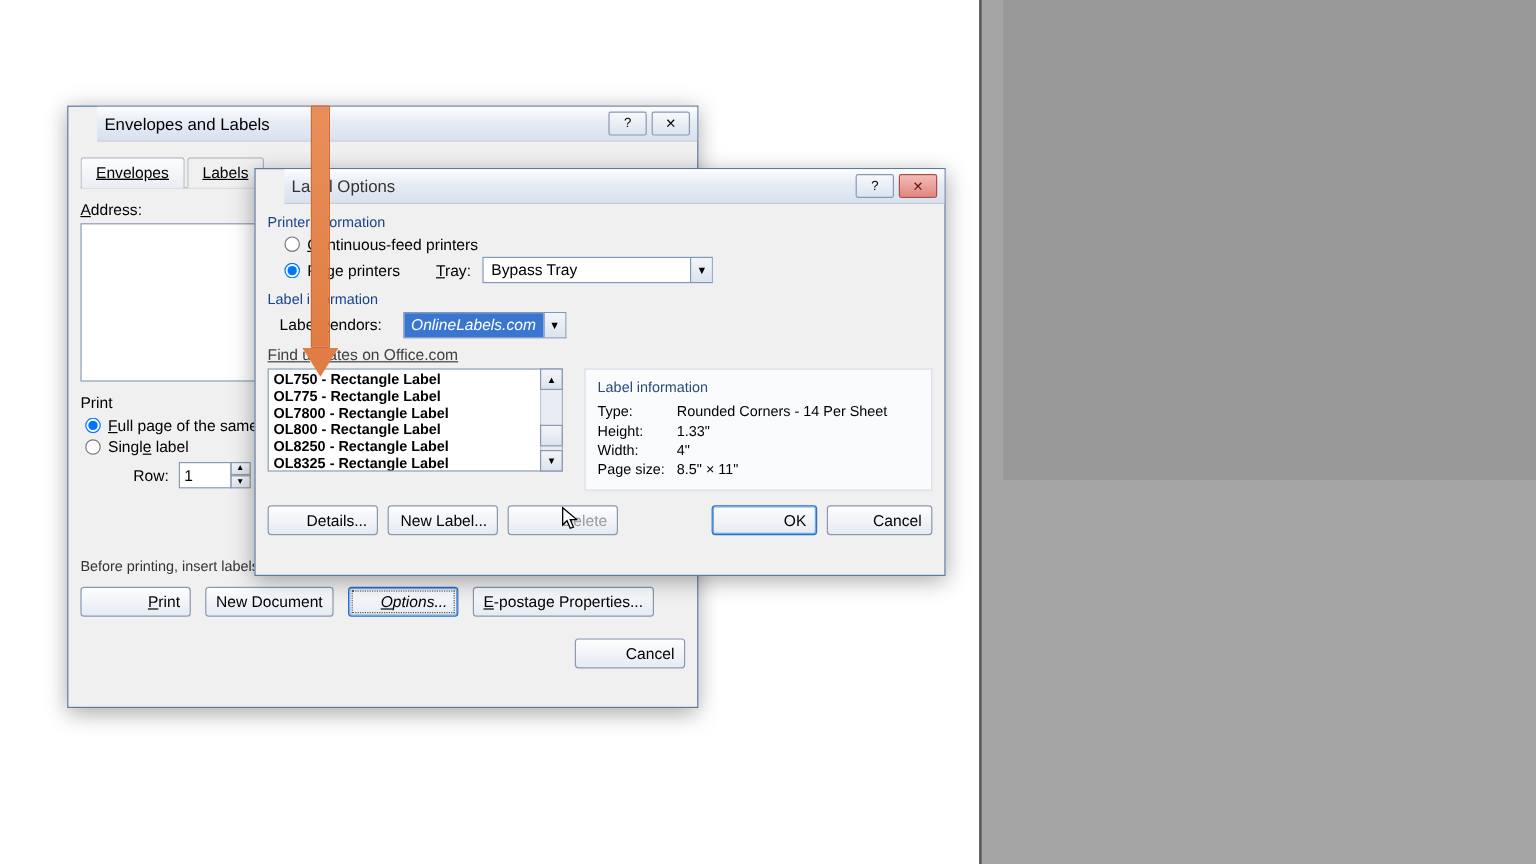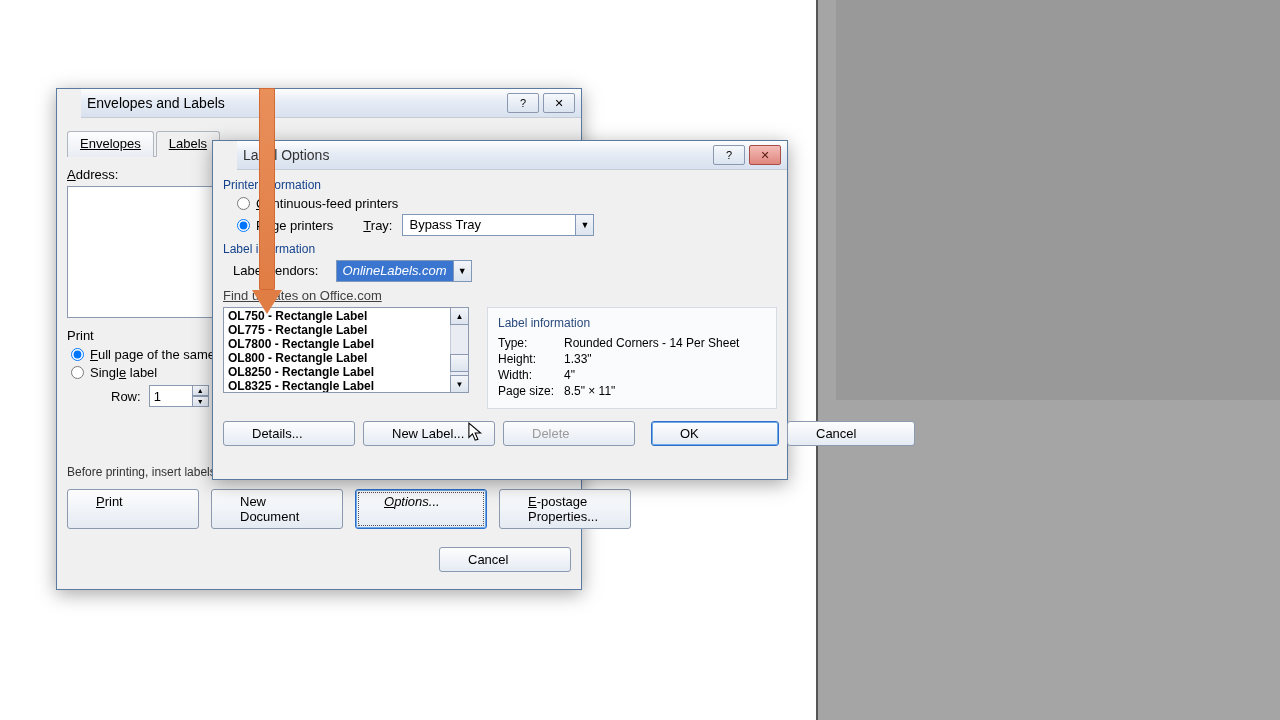--- a/index.html
+++ b/index.html
@@ -34,21 +34,21 @@
   .radio{display:flex;align-items:center;margin:3px 0;}
   .radio input{margin:0 6px 0 4px;width:13px;height:13px;}
   .spin-wrap{display:inline-flex;align-items:center;margin-left:14px;}
   .spin{width:34px;height:20px;border:1px solid #8b9ab0;background:#fff;padding:0 4px;font:inherit;}
   .spin-btns{width:17px;height:22px;display:flex;flex-direction:column;margin-left:-1px;}
   .spin-btns div{flex:1;border:1px solid #8b9ab0;background:linear-gradient(#f3f5f9,#dde4ee);font-size:7px;display:flex;align-items:center;justify-content:center;}
   
   .hint{margin-top:58px;font-size:12px;color:#333;}
   
   .btnrow{display:flex;gap:12px;margin-top:10px;}
-  .btn{min-width:74px;padding:4px 28px;border:1px solid #8b9ab0;background:linear-gradient(#fdfdfe,#e5ebf3);border-radius:3px;text-align:left;cursor:default;}
+  .btn{min-width:74px;padding:4px 8px;border:1px solid #8b9ab0;background:linear-gradient(#fdfdfe,#e5ebf3);border-radius:3px;text-align:right;cursor:default;}
   .btn.focus{border:1px solid #2a6fc9;box-shadow:0 0 0 1px #6fa9e8 inset;outline:1px dotted #555;outline-offset:-4px;font-style:italic;}
   .btn.disabled{color:#9a9a9a;}
   .btn.def{border:1px solid #2a6fc9;box-shadow:0 0 0 1px #6fa9e8 inset;}
   
   
   #dlg2{left:212px;top:140px;width:574px;height:338px;z-index:100;}
   #dlg2 .body{padding:6px 10px 10px;}
   
   .section-label{color:#15428b;margin:2px 0 4px;font-size:12px;}
   

